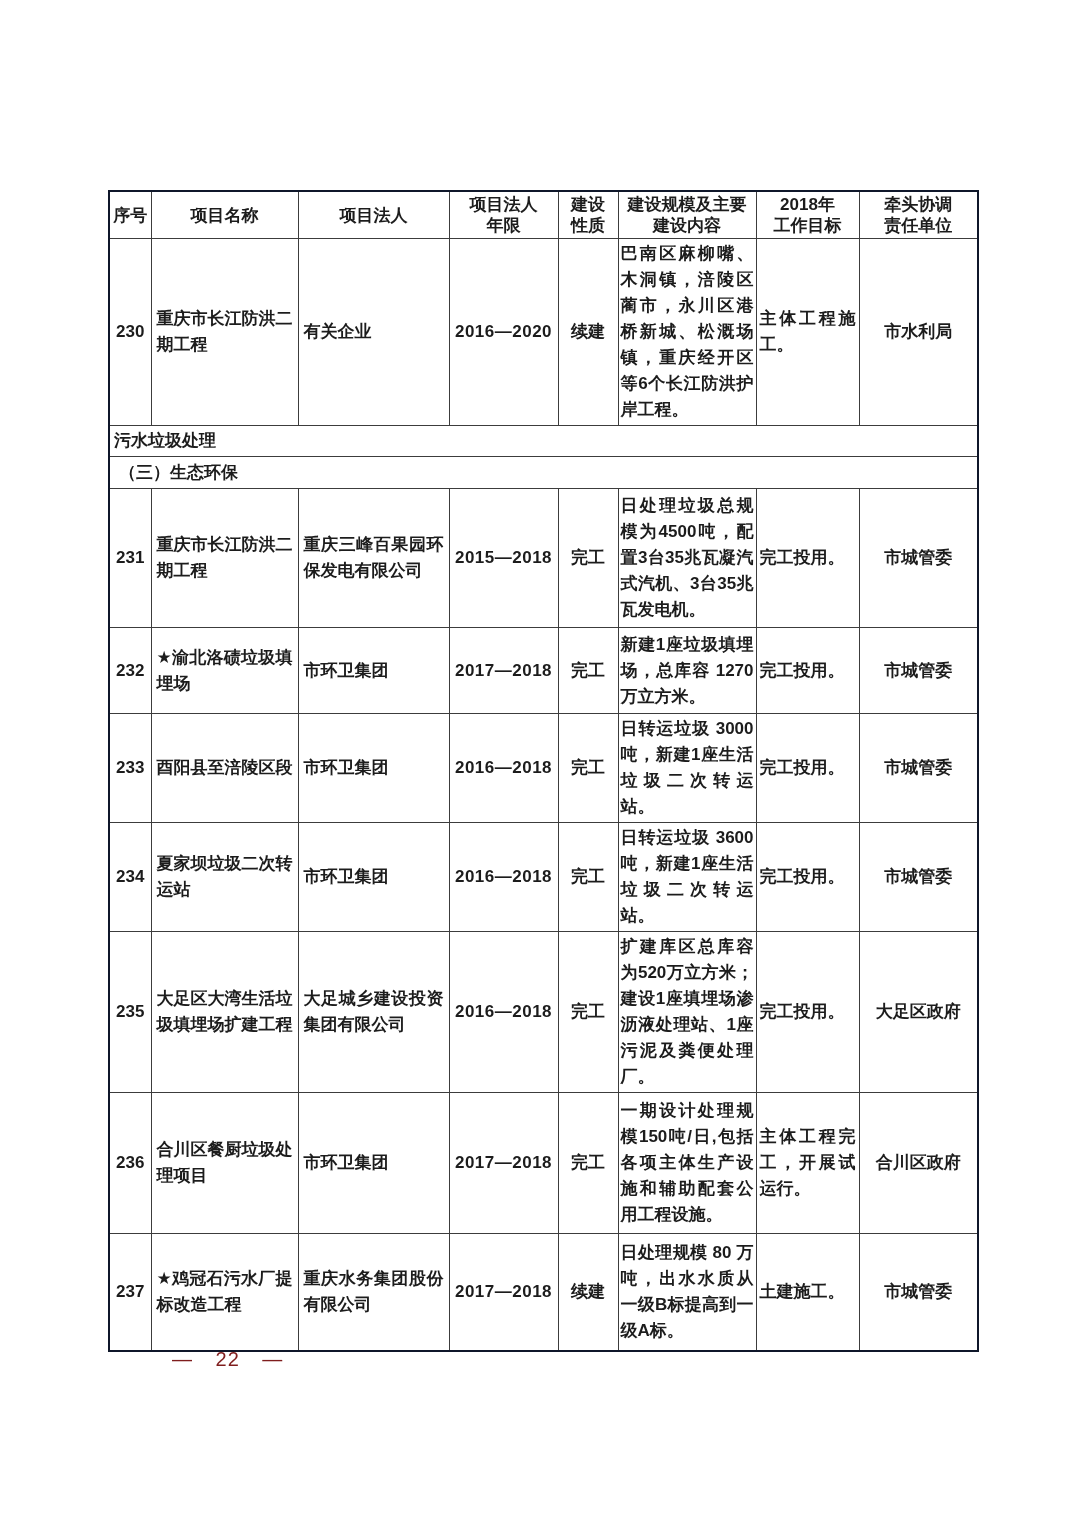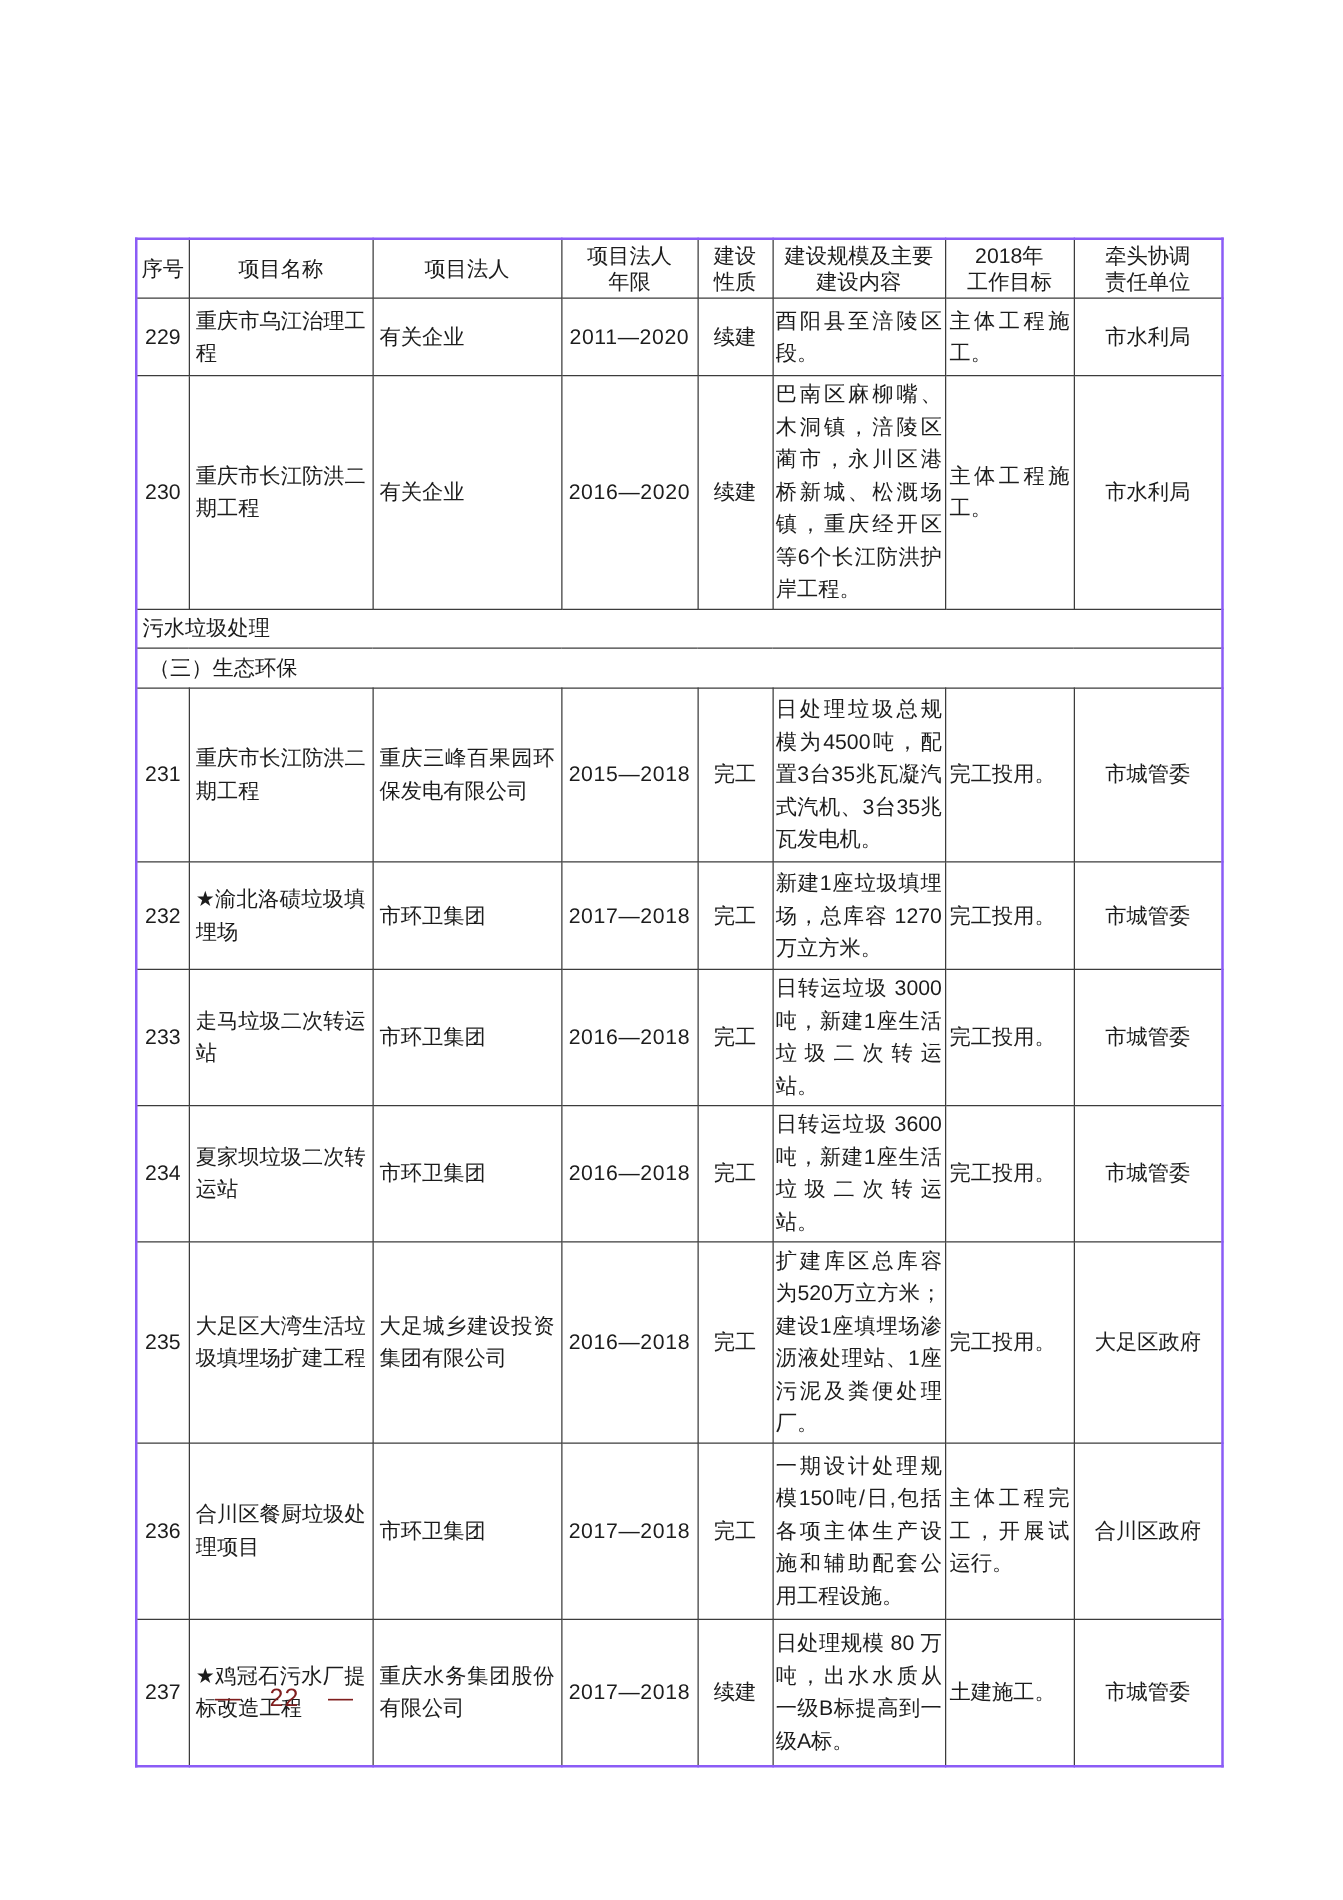--- a/index.html
+++ b/index.html
@@ -17,21 +17,21 @@
   }
   table.doc-table {
     position: absolute;
     left: 108px; top: 190px;
     width: 869px;
     border-collapse: collapse;
     table-layout: fixed;
     font-size: 17px;
     color: #1c1c1c;
   }
-  table.doc-table { border: 2px solid #8b5cf6; }
+  table.doc-table { border: 2px solid #0f172a; font-weight: bold; }
   .doc-table td {
     border: 1px solid #3c3c3c;
     padding: 2px 4px;
     line-height: 26px;
     vertical-align: middle;
     overflow: hidden;
     word-break: break-all;
   }
   .hdr td {
     text-align: center;
@@ -86,30 +86,20 @@
       <td>建设
 性质</td>
       <td>建设规模及主要
 建设内容</td>
       <td>2018年
 工作目标</td>
       <td>牵头协调
 责任单位</td>
     </tr>
 
-    <tr style="height:62px">
-      <td class="c-id">229</td>
-      <td class="c-name">重庆市乌江治理工程</td>
-      <td class="c-legal">有关企业</td>
-      <td class="c-years">2011—2020</td>
-      <td class="c-nature">续建</td>
-      <td class="c-scale">酉阳县至涪陵区段。</td>
-      <td class="c-goal">主体工程施工。</td>
-      <td class="c-unit">市水利局</td>
-    </tr>
 
     <tr style="height:160px">
       <td class="c-id">230</td>
       <td class="c-name">重庆市长江防洪二期工程</td>
       <td class="c-legal">有关企业</td>
       <td class="c-years">2016—2020</td>
       <td class="c-nature">续建</td>
       <td class="c-scale">巴南区麻柳嘴、木洞镇，涪陵区蔺市，永川区港桥新城、松溉场镇，重庆经开区等6个长江防洪护岸工程。</td>
       <td class="c-goal">主体工程施工。</td>
       <td class="c-unit">市水利局</td>
@@ -140,21 +130,21 @@
       <td class="c-legal">市环卫集团</td>
       <td class="c-years">2017—2018</td>
       <td class="c-nature">完工</td>
       <td class="c-scale">新建1座垃圾填埋场，总库容 1270万立方米。</td>
       <td class="c-goal">完工投用。</td>
       <td class="c-unit">市城管委</td>
     </tr>
 
     <tr style="height:84px">
       <td class="c-id">233</td>
-      <td class="c-name">走马垃圾二次转运站</td>
+      <td class="c-name">酉阳县至涪陵区段</td>
       <td class="c-legal">市环卫集团</td>
       <td class="c-years">2016—2018</td>
       <td class="c-nature">完工</td>
       <td class="c-scale">日转运垃圾 3000吨，新建1座生活垃圾二次转运站。</td>
       <td class="c-goal">完工投用。</td>
       <td class="c-unit">市城管委</td>
     </tr>
 
     <tr style="height:86px">
       <td class="c-id">234</td>

